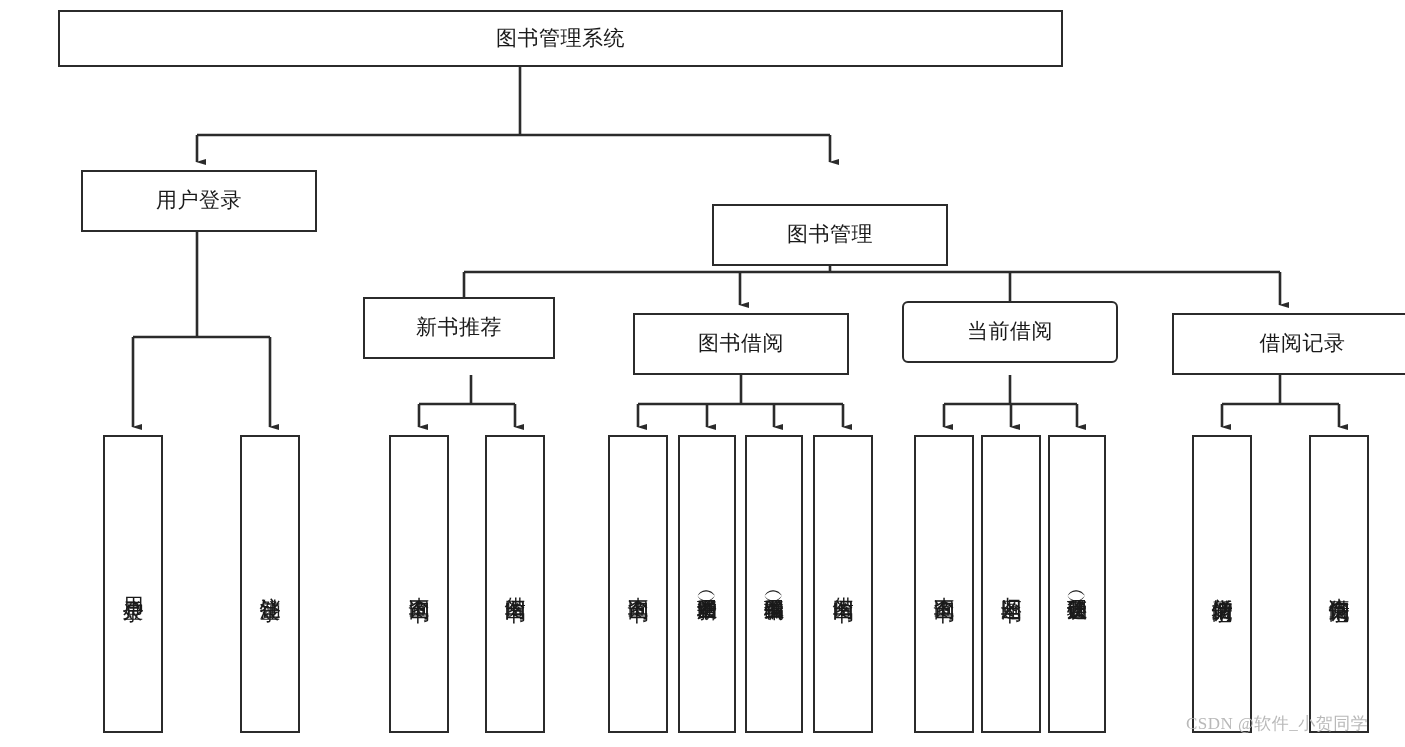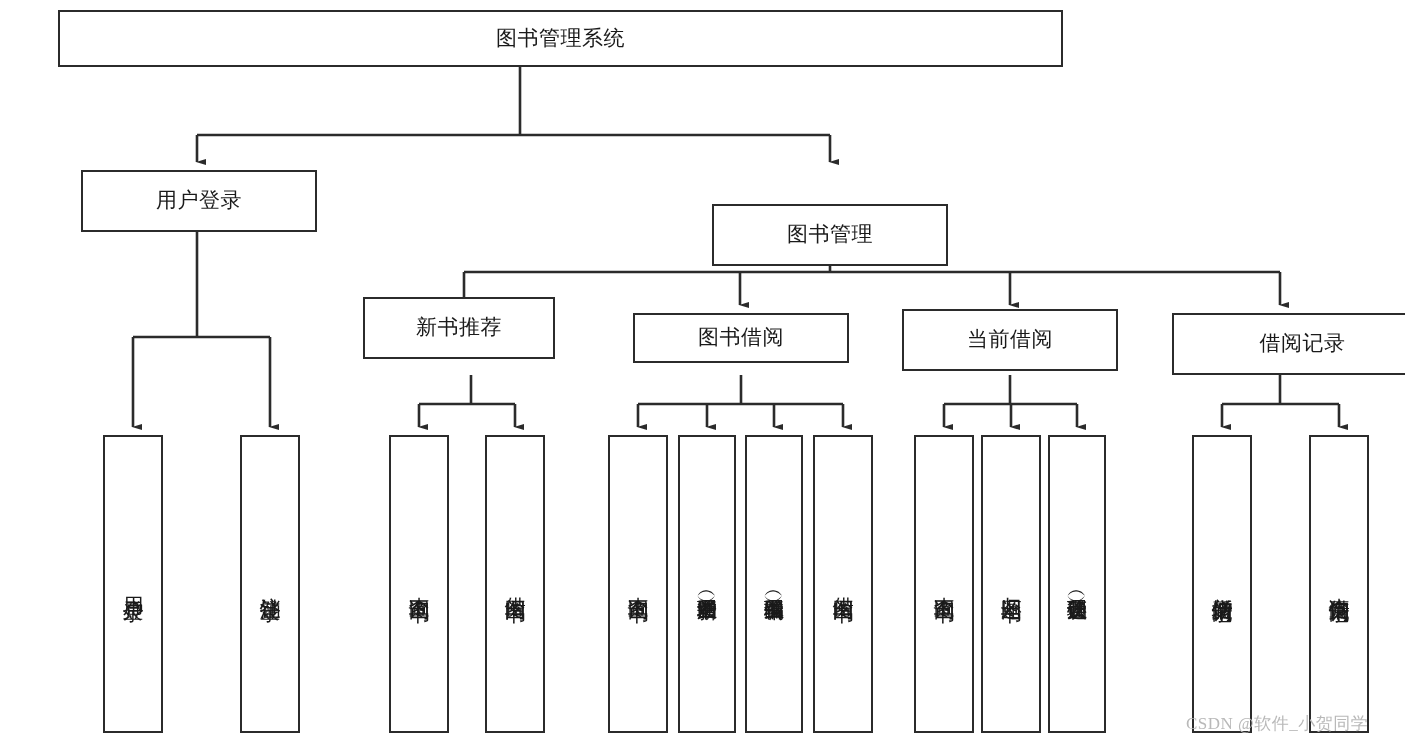--- a/index.html
+++ b/index.html
@@ -128,24 +128,24 @@
   <div class="node horiz" style="left:81px; top:170px; width:236px; height:62px;">
     <span class="lbl">用户登录</span>
   </div>
   <div class="node horiz" style="left:712px; top:170px; width:236px; height:62px;margin-top:34px;">
     <span class="lbl">图书管理</span>
   </div>
 
   <div class="node horiz" style="left:363px; top:297px; width:192px; height:62px;">
     <span class="lbl">新书推荐</span>
   </div>
-  <div class="node horiz" style="left:633px; top:313px; width:216px; height:50px;">
+  <div class="node horiz" style="left:633px; top:313px; width:216px; height:62px;">
     <span class="lbl">图书借阅</span>
   </div>
-  <div class="node horiz" style="left:902px; top:309px; width:216px; height:62px;">
+  <div class="node horiz" style="left:902px; top:301px; width:216px; height:62px;border-radius:6px;">
     <span class="lbl">当前借阅</span>
   </div>
   <div class="node horiz" style="left:1172px; top:313px; width:261px; height:62px;">
     <span class="lbl">借阅记录</span>
   </div>
 
   <div class="node vert" style="left:103px; top:435px; width:60px; height:298px;">
     <span class="lbl">用户登录</span>
   </div>
   <div class="node vert" style="left:240px; top:435px; width:60px; height:298px;">

